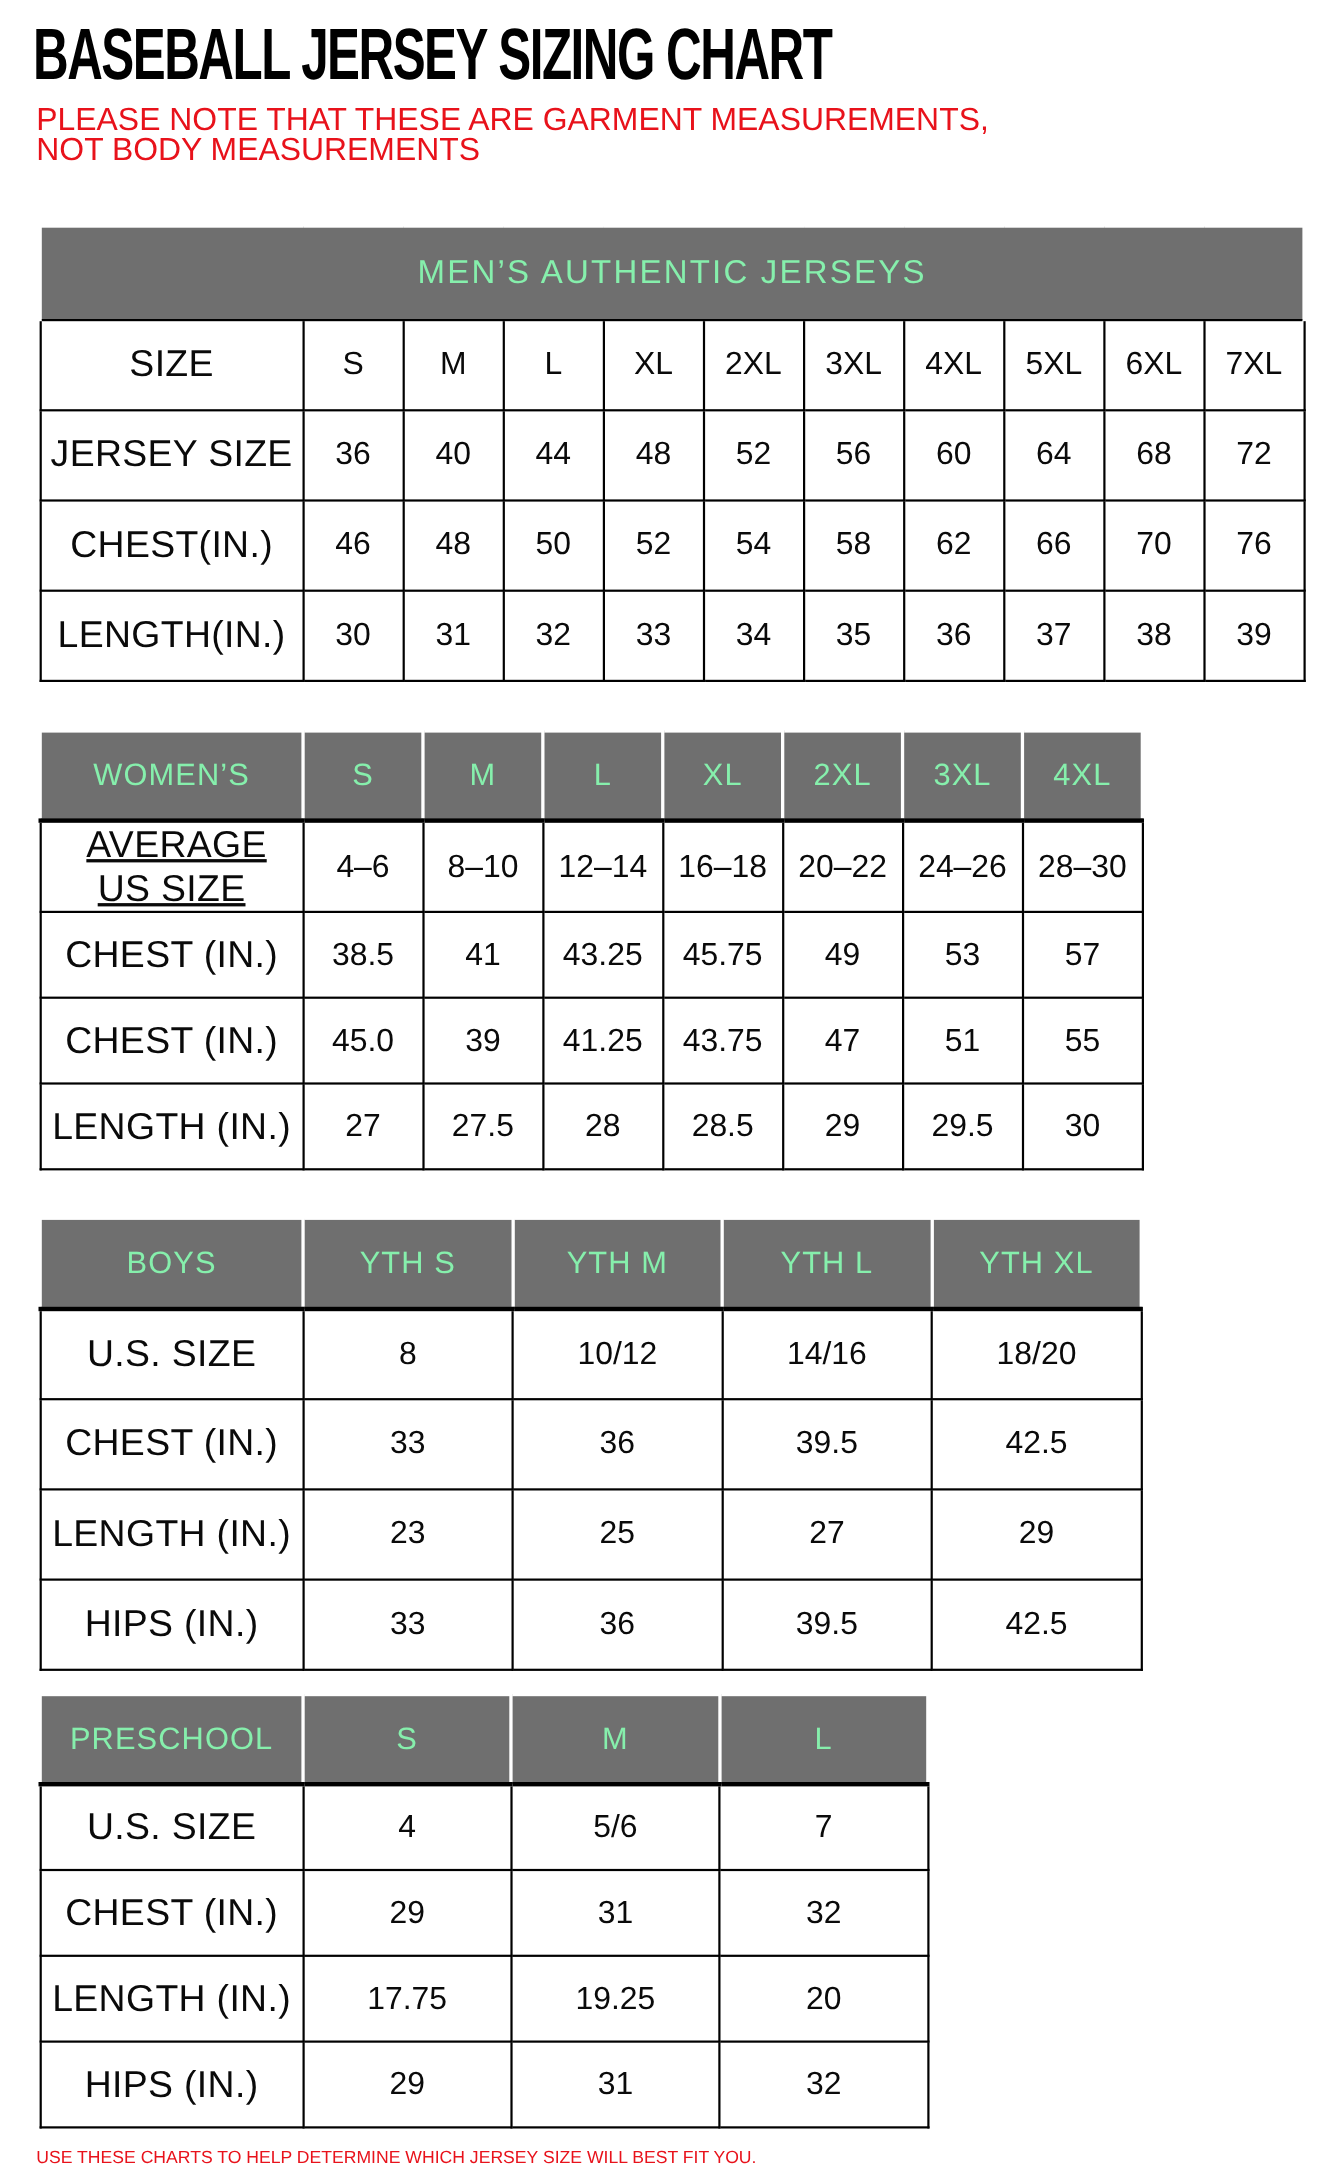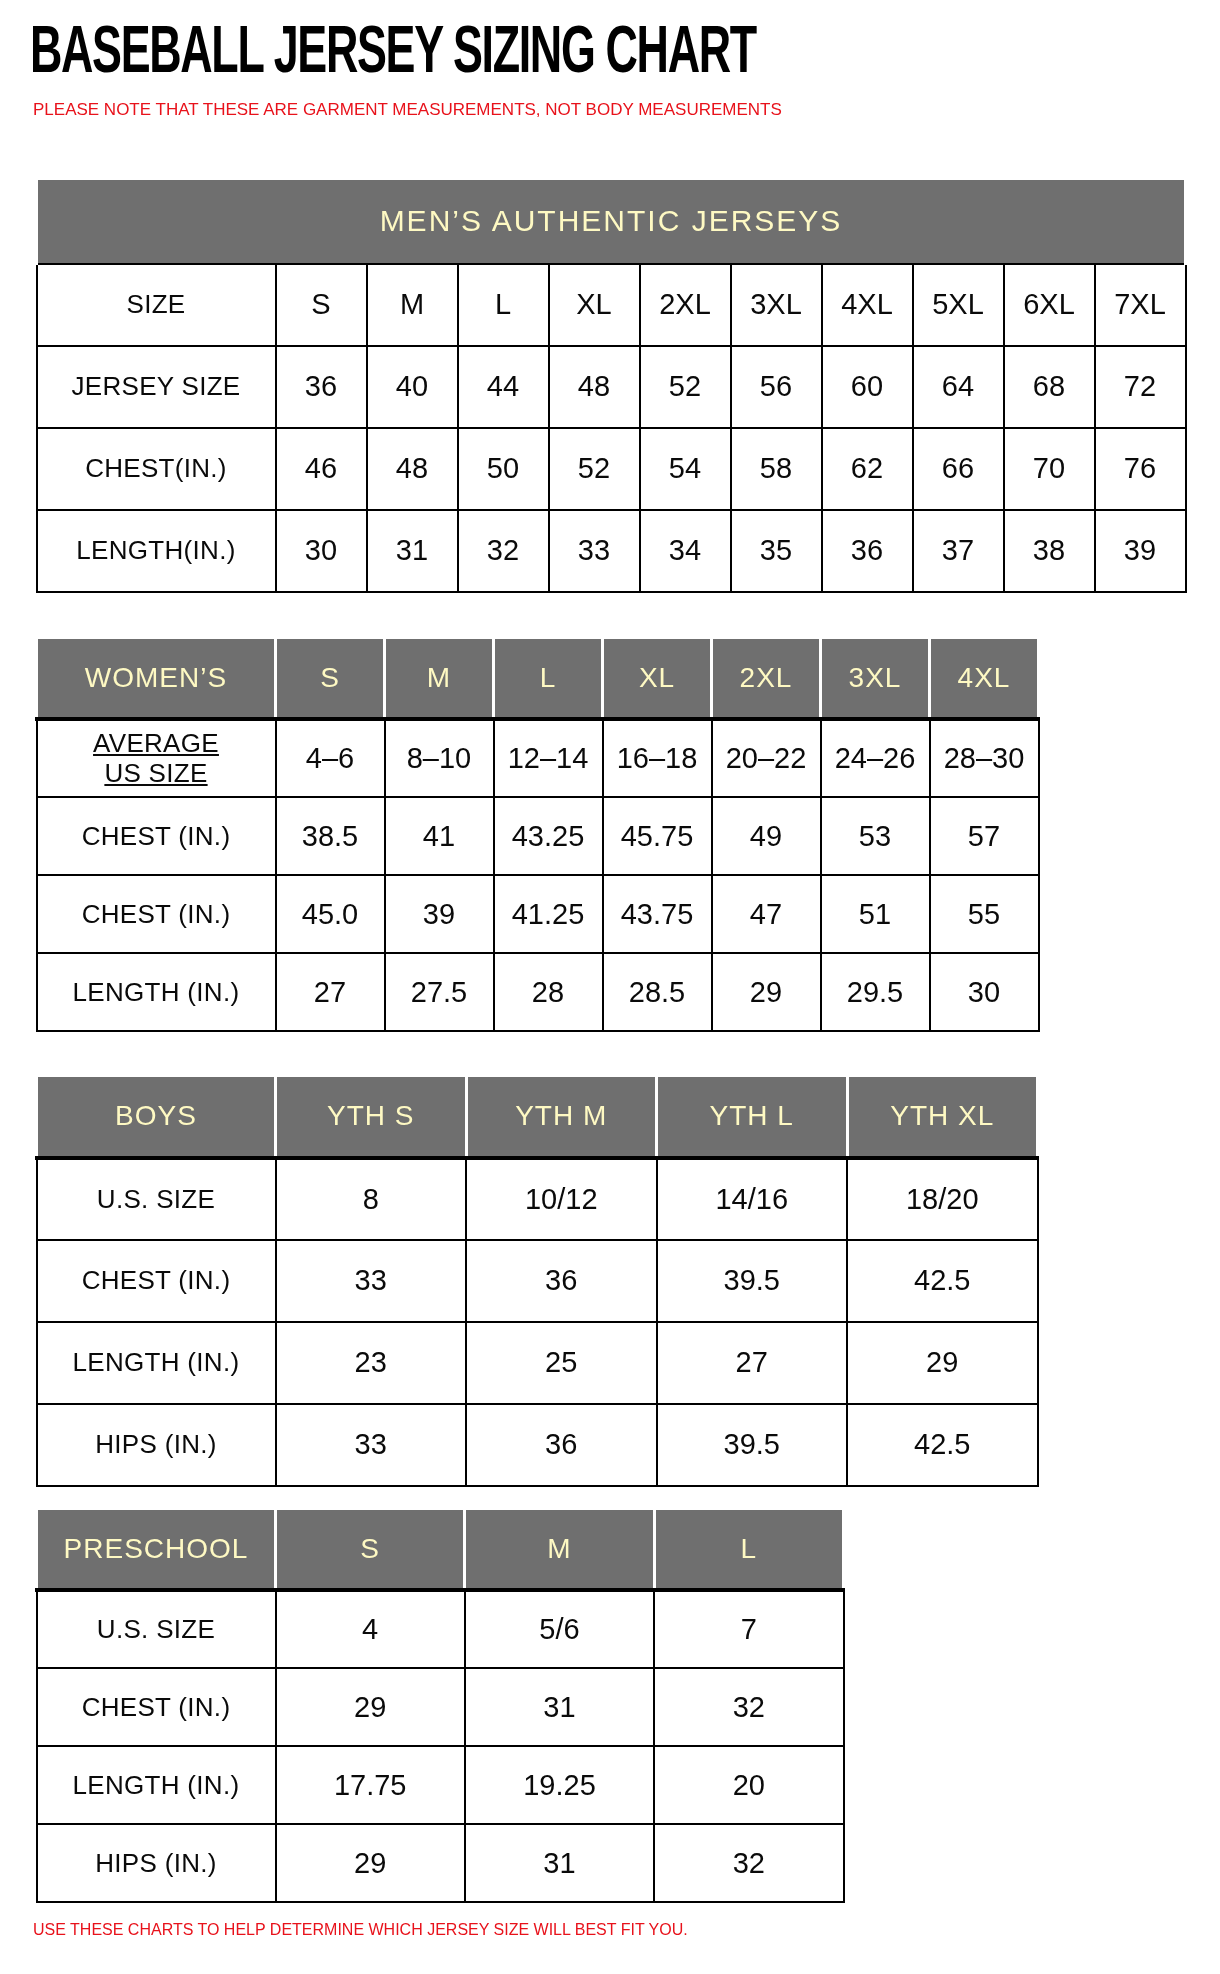--- a/index.html
+++ b/index.html
@@ -16,32 +16,32 @@
   }
   .page-title{
     margin:16px 0 0 30px;
     font-size:66px;font-weight:800;line-height:1.0;
     letter-spacing:-2px;white-space:nowrap;
     transform:scaleX(0.68);transform-origin:left center;
     color:#000;
   }
   .note{
     margin:14px 0 0 33px;max-width:920px;
-    font-size:17px;line-height:27px;color:var(--red);
+    font-size:29px;line-height:27px;color:var(--red);
   }
   .sizing-table{
     border-collapse:collapse;table-layout:fixed;margin-left:35px;
   }
   .sizing-table td,.sizing-table th{
     border:2px solid #000;text-align:center;vertical-align:middle;padding:0;
   }
   .sizing-table td{font-size:29px;color:var(--ink);}
-  .sizing-table td.lbl{font-size:26px;letter-spacing:0.3px;}
+  .sizing-table td.lbl{font-size:34px;letter-spacing:0.3px;}
   .sizing-table th{
-    background:var(--gray);color:#fef9c3;font-weight:400;font-size:28px;
+    background:var(--gray);color:#86efac;font-weight:400;font-size:28px;
     border:3px solid #fff;border-bottom:4px solid #000;letter-spacing:1px;
   }
   th.banner{font-size:30px;letter-spacing:2px;border-bottom:2px solid #000;}
   .mens{width:1152px;margin-top:54px;}
   .mens tr{height:82px;}
   .mens tr.banner-row{height:85px;}
   .womens{width:1005px;margin-top:43px;}
   .womens tr{height:78px;}
   .womens tr.head{height:82px;}
   .boys{width:1004px;margin-top:42px;}

